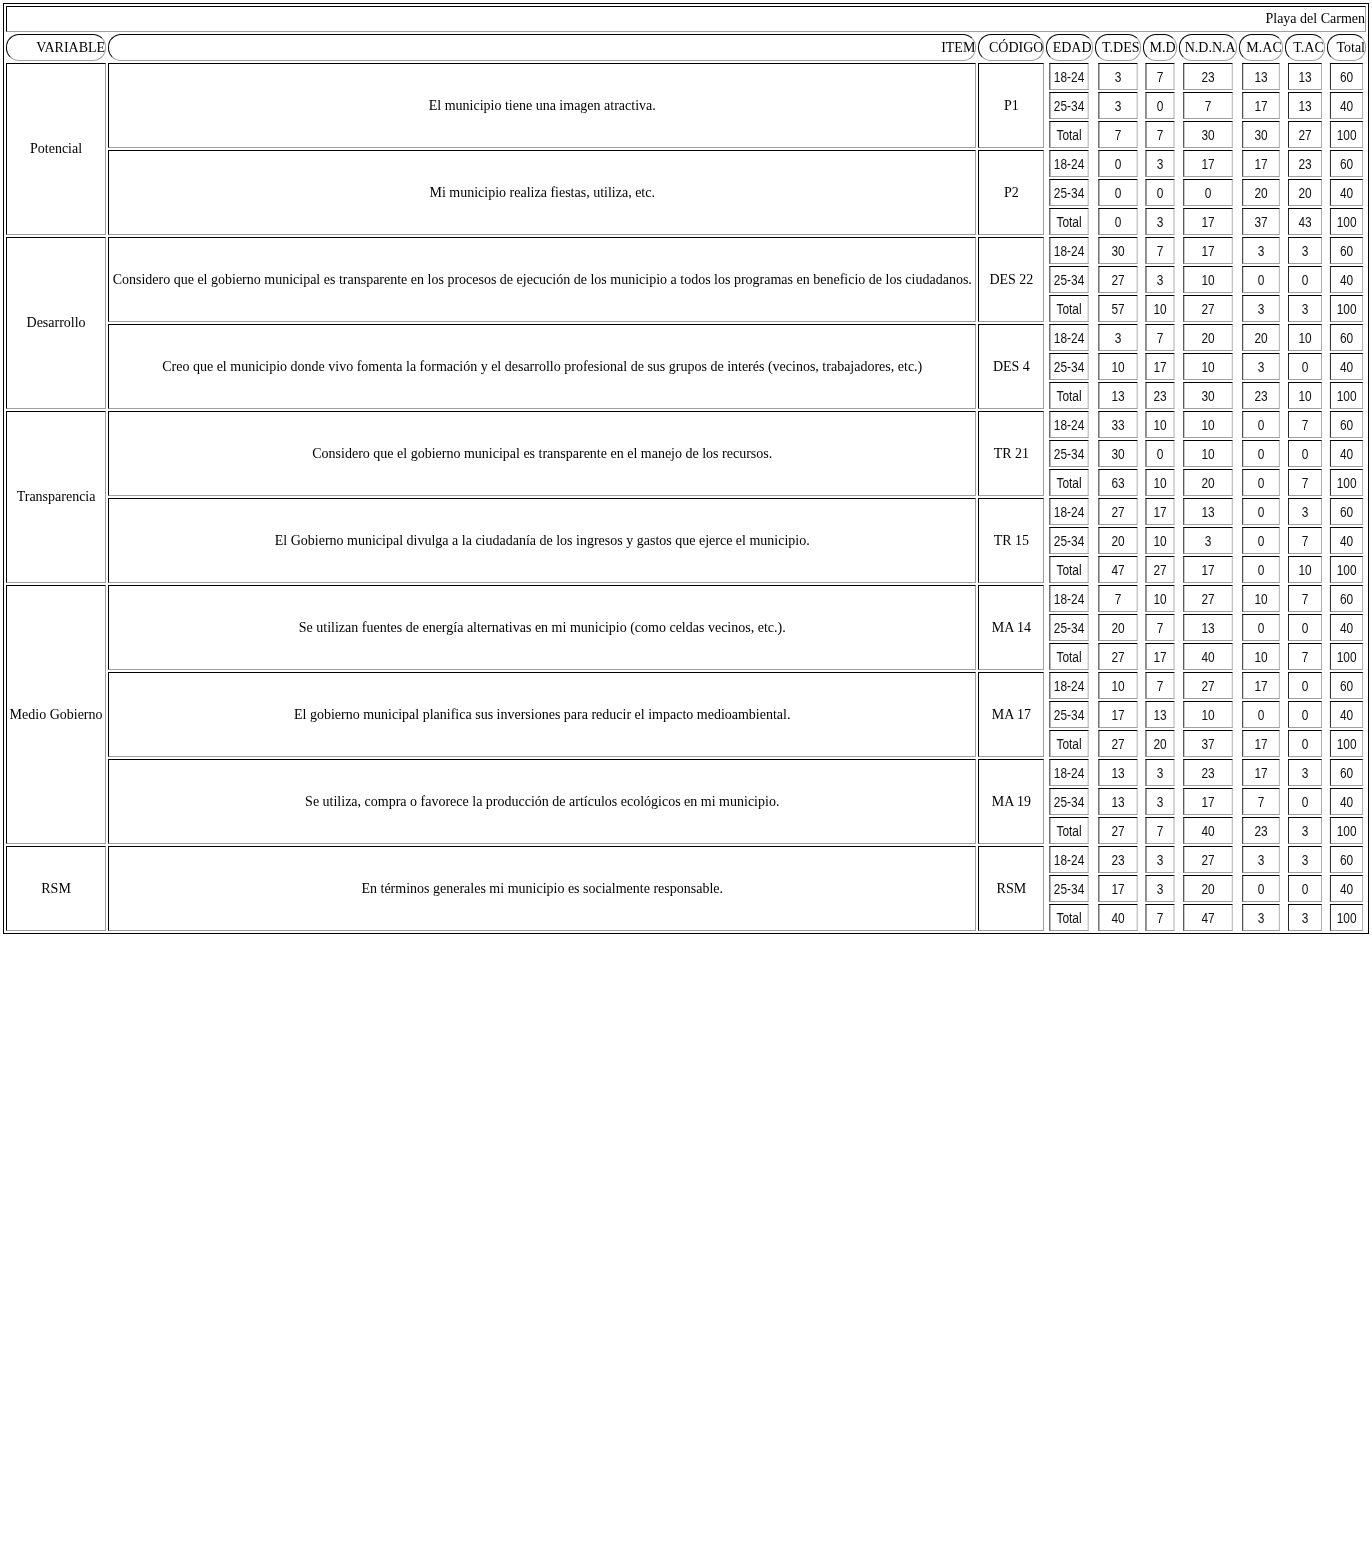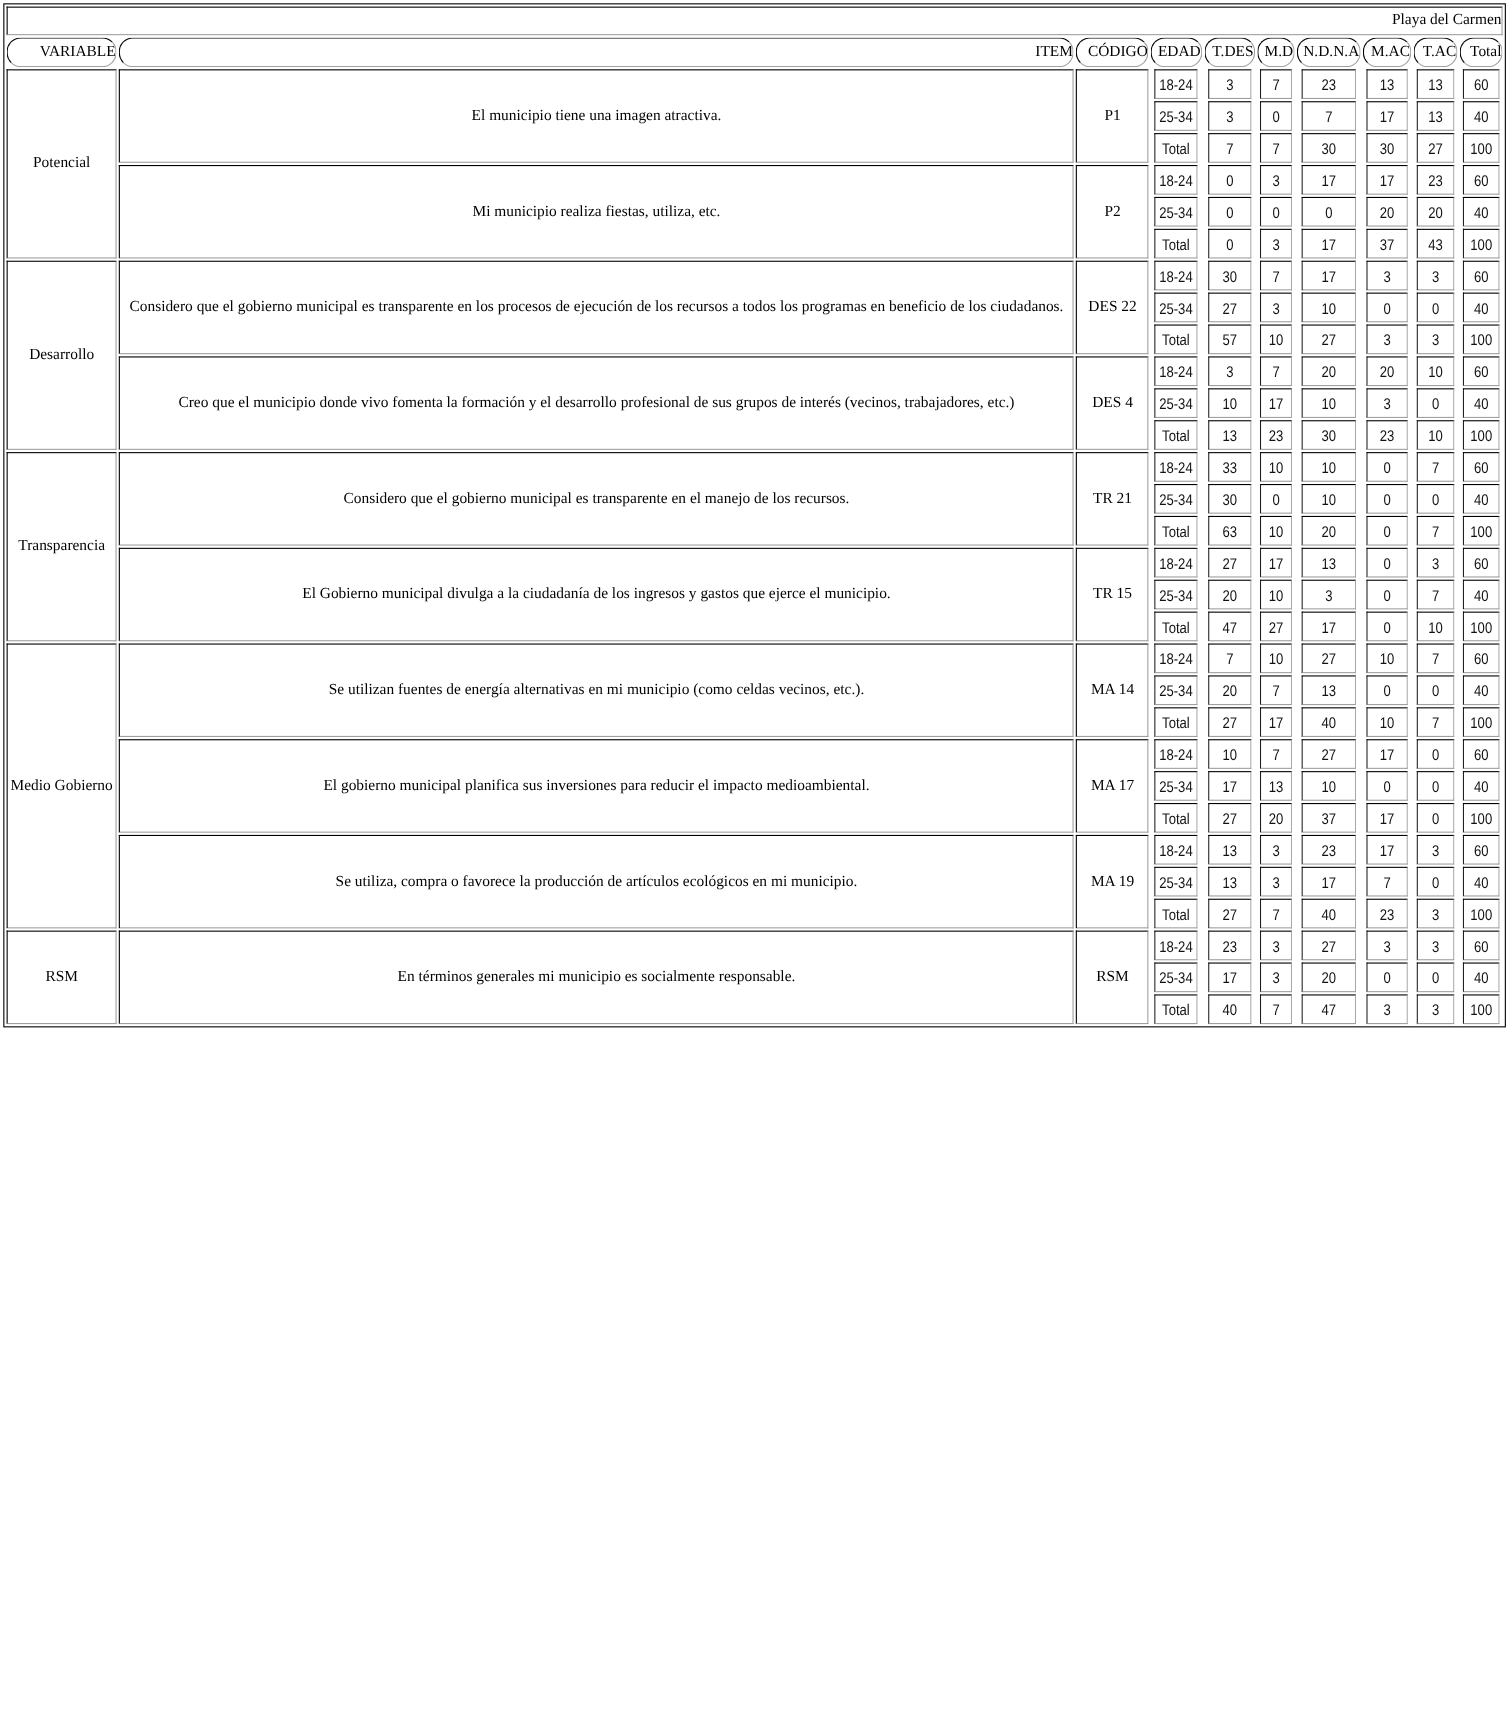--- a/index.html
+++ b/index.html
@@ -118,21 +118,21 @@
         <td class="num">Total</td>
         <td class="num">0</td>
         <td class="num">3</td>
         <td class="num">17</td>
         <td class="num">37</td>
         <td class="num">43</td>
         <td class="num">100</td>
       </tr>
       <tr class="data-row">
         <td rowspan="6">Desarrollo</td>
-        <td rowspan="3" class="item">Considero que el gobierno municipal es transparente en los procesos de ejecución de los recursos a todos los programas en beneficio de los ciudadanos.</td>
+        <td rowspan="3" class="item">Considero que el gobierno municipal es transparente en los procesos de ejecución de los municipio a todos los programas en beneficio de los ciudadanos.</td>
         <td rowspan="3">DES 22</td>
         <td class="num">18-24</td>
         <td class="num">30</td>
         <td class="num">7</td>
         <td class="num">17</td>
         <td class="num">3</td>
         <td class="num">3</td>
         <td class="num">60</td>
       </tr>
       <tr class="data-row">

